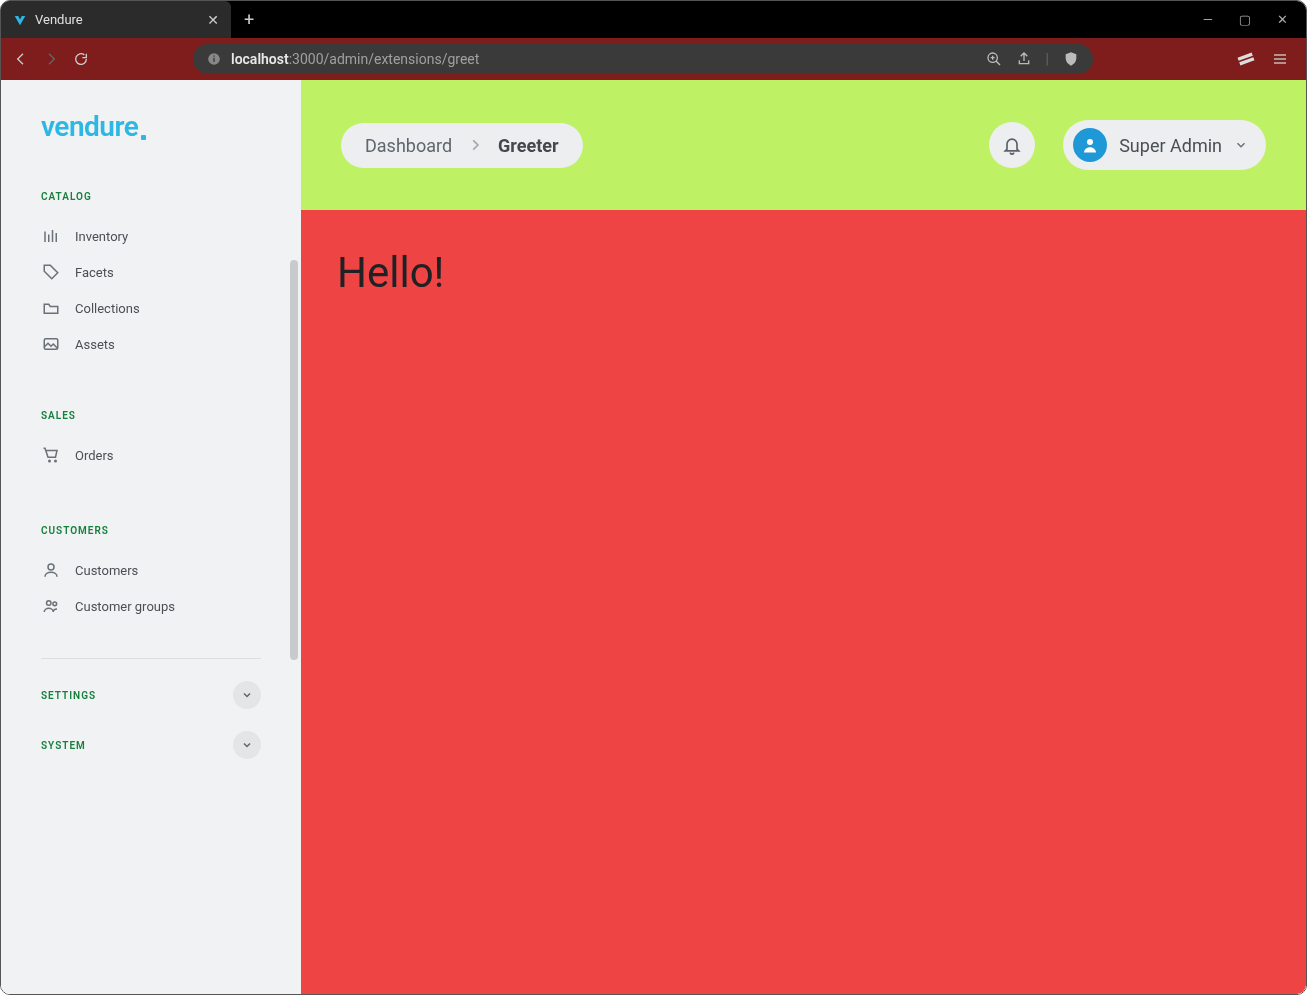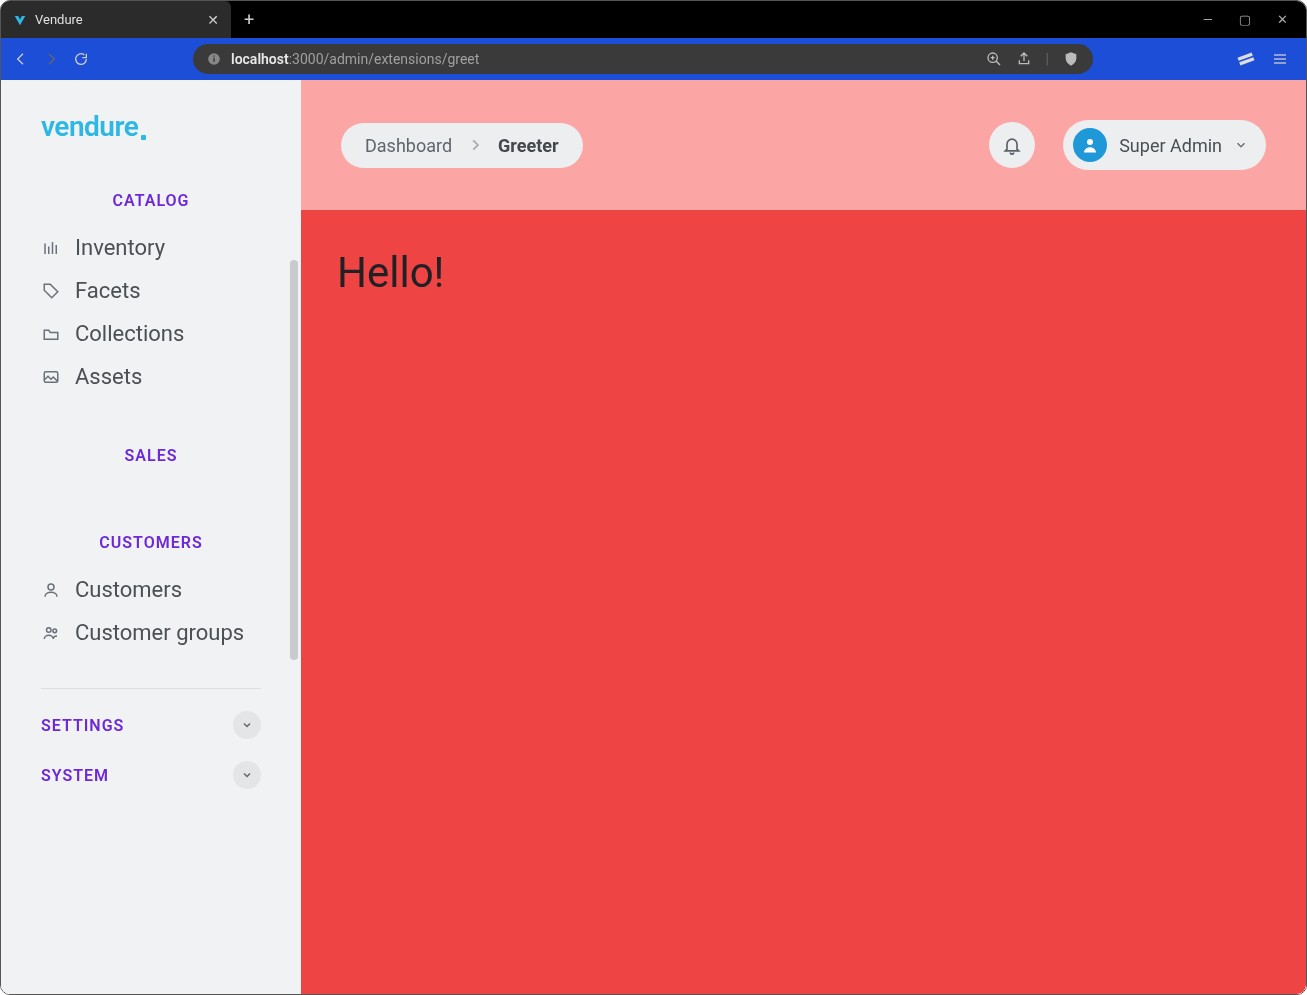--- a/index.html
+++ b/index.html
@@ -47,21 +47,21 @@
     display: flex; align-items: center; justify-content: center;
     font-size: 18px; cursor: pointer;
   }
   .window-controls {
     margin-left: auto; display: flex; align-items: center; gap: 26px;
     padding: 0 18px; color: #aaa;
   }
   .window-controls span { cursor: pointer; font-size: 13px; }
 
   .toolbar {
-    background: #1d4ed8;
+    background: #7f1d1d;
     height: 42px;
     display: flex;
     align-items: center;
     padding: 0 12px;
     gap: 14px;
   }
   .nav-btn { color: #999; display:flex; align-items:center; justify-content:center; cursor:pointer; }
   .nav-btn.disabled { color: #555; }
   .address-bar {
     flex: 1;
@@ -124,33 +124,32 @@
     margin-bottom:3px;
     align-self:flex-end;
     border-radius:1px;
   }
 
   .nav-section {
     padding: 0 40px;
     margin-top: 28px;
   }
   .nav-section-title {
-    color: #6d28d9;
-    font-size: 16px;
+    color: #15803d;
+    font-size: 10px;
     font-weight: 600;
     letter-spacing: 1px;
     margin-bottom: 16px;
-    text-align: center;
   }
   .nav-item {
     display: flex;
     align-items: center;
     gap: 14px;
     color: #4b5055;
-    font-size: 22px;
+    font-size: 13px;
     padding: 9px 0;
     cursor: pointer;
   }
   .nav-item .ni-icon { width: 20px; display:flex; align-items:center; justify-content:center; color:#6a7178;}
   .divider {
     height:1px; background:#dcdee0; margin: 34px 40px 0 40px;
   }
   .collapsible {
     display:flex; align-items:center; justify-content:space-between;
     padding: 0 40px; margin-top: 22px;
@@ -164,21 +163,21 @@
 
   
   .main {
     flex: 1;
     display: flex;
     flex-direction: column;
     background: #fff;
   }
   .topbar {
     height: 130px;
-    background: #fca5a5;
+    background: #bef264;
     display:flex; align-items:center;
     padding: 0 40px;
     gap: 28px;
   }
   .breadcrumb-pill {
     background:#eceeef;
     border-radius: 24px;
     padding: 12px 24px;
     display:flex; align-items:center; gap:16px;
     font-size: 18px;
@@ -338,20 +337,28 @@
               <rect x="3" y="5" width="18" height="14" rx="2" fill="none" stroke="currentColor" stroke-width="2"></rect>
               <path fill="none" stroke="currentColor" stroke-width="2" d="M3 16l5-5 4 4 3-3 6 6"></path>
             </svg>
           </span>
         <span>Assets</span>
       </div>
     </div>
 
     <div class="nav-section" style="margin-top:48px;">
       <div class="nav-section-title">SALES</div>
+      <div class="nav-item">
+        <span class="ni-icon">
+            <svg width="18" height="18" viewBox="0 0 24 24">
+              <path fill="none" stroke="currentColor" stroke-width="2" d="M5 6h15l-2 9H8zM5 6l-1-3H2M9 20a1 1 0 1 0 2 0 1 1 0 0 0-2 0M17 20a1 1 0 1 0 2 0 1 1 0 0 0-2 0"></path>
+            </svg>
+          </span>
+        <span>Orders</span>
+      </div>
     </div>
 
     <div class="nav-section" style="margin-top:52px;">
       <div class="nav-section-title">CUSTOMERS</div>
       <div class="nav-item">
         <span class="ni-icon">
             <svg width="18" height="18" viewBox="0 0 24 24">
               <circle cx="12" cy="8" r="4" fill="none" stroke="currentColor" stroke-width="2"></circle>
               <path fill="none" stroke="currentColor" stroke-width="2" d="M4 21c0-4 4-6 8-6s8 2 8 6"></path>
             </svg>

